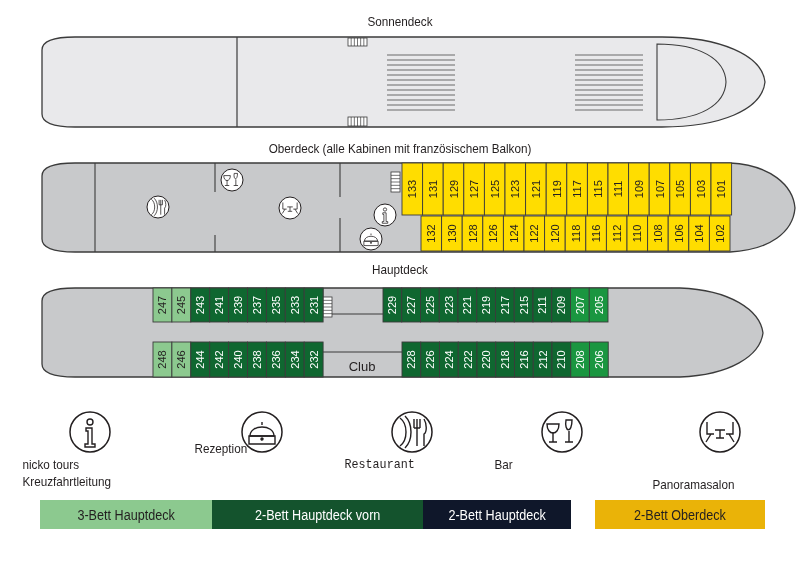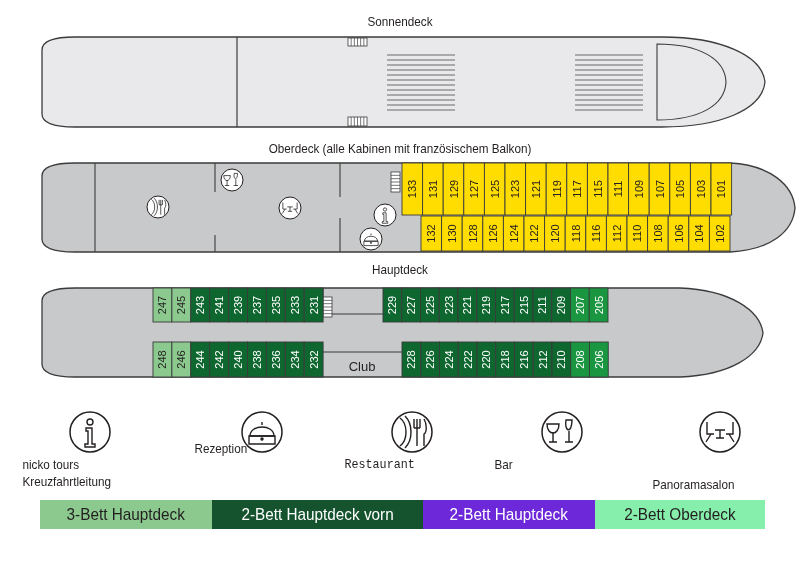--- a/index.html
+++ b/index.html
@@ -2,21 +2,21 @@
 <html><head>
 <meta charset="utf-8">
 <style>
   html, body { margin:0; padding:0; background:#ffffff; }
   body { width:800px; height:569px; position:relative; overflow:hidden;
          font-family:"Liberation Sans", sans-serif; color:#231f20; }
   .deck-title { position:absolute; font-size:13px; text-align:center; transform:scaleX(0.9); transform-origin:center; white-space:nowrap; }
   svg.plan { position:absolute; left:0; top:0; }
   .legend-item { position:absolute; text-align:left; font-size:13px; width:150px; line-height:17px; }
   .legend-item .lbl { display:block; transform:scaleX(0.9); }
-  .legend-bar { position:absolute; top:500px; height:29px; display:flex; align-items:center; justify-content:center; font-size:17px; }
+  .legend-bar { position:absolute; top:500px; height:29px; display:flex; align-items:center; justify-content:center; font-size:14px; }
   .legend-bar span { transform:scaleX(0.9); display:inline-block; }
 </style>
 </head>
 <body>
 
 <div class="deck-title" style="left:300px;top:14px;width:200px;">Sonnendeck</div>
 <div class="deck-title" style="left:200px;top:141px;width:400px;">Oberdeck (alle Kabinen mit französischem Balkon)</div>
 <div class="deck-title" style="left:300px;top:262px;width:200px;">Hauptdeck</div>
 
 <svg class="plan" width="800" height="569" viewBox="0 0 800 569">
@@ -504,19 +504,19 @@
     </div>
   </div>
 
 <div id="category-legend">
     <div class="legend-bar" style="left: 40px; width: 172px; background: rgb(140, 201, 143); color: rgb(35, 31, 32);">
       <span>3-Bett Hauptdeck</span>
     </div>
     <div class="legend-bar" style="left: 212px; width: 211px; background: #14532d; color: rgb(255, 255, 255);">
       <span>2-Bett Hauptdeck vorn</span>
     </div>
-    <div class="legend-bar" style="left: 423px; width: 172px; background: #6d28d9; color: rgb(255, 255, 255);">
+    <div class="legend-bar" style="left: 423px; width: 148px; background: #0f172a; color: rgb(255, 255, 255);">
       <span>2-Bett Hauptdeck</span>
     </div>
-    <div class="legend-bar" style="left: 595px; width: 170px; background: #86efac; color: rgb(35, 31, 32);">
+    <div class="legend-bar" style="left: 595px; width: 170px; background: #eab308; color: rgb(35, 31, 32);">
       <span>2-Bett Oberdeck</span>
     </div>
   </div>
 
 </body></html>

